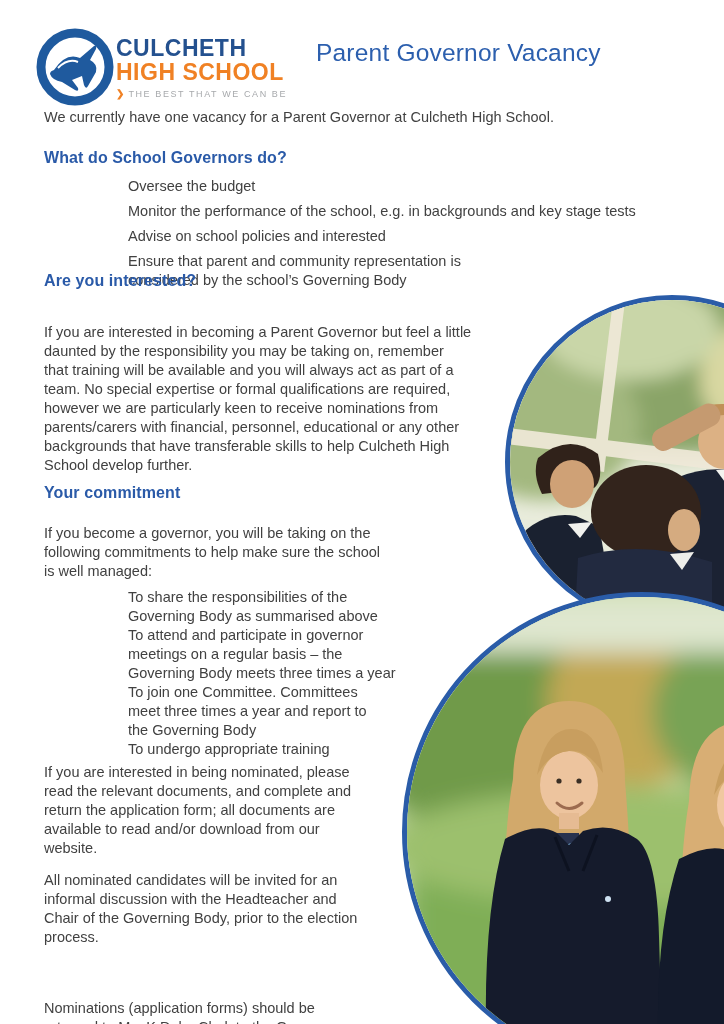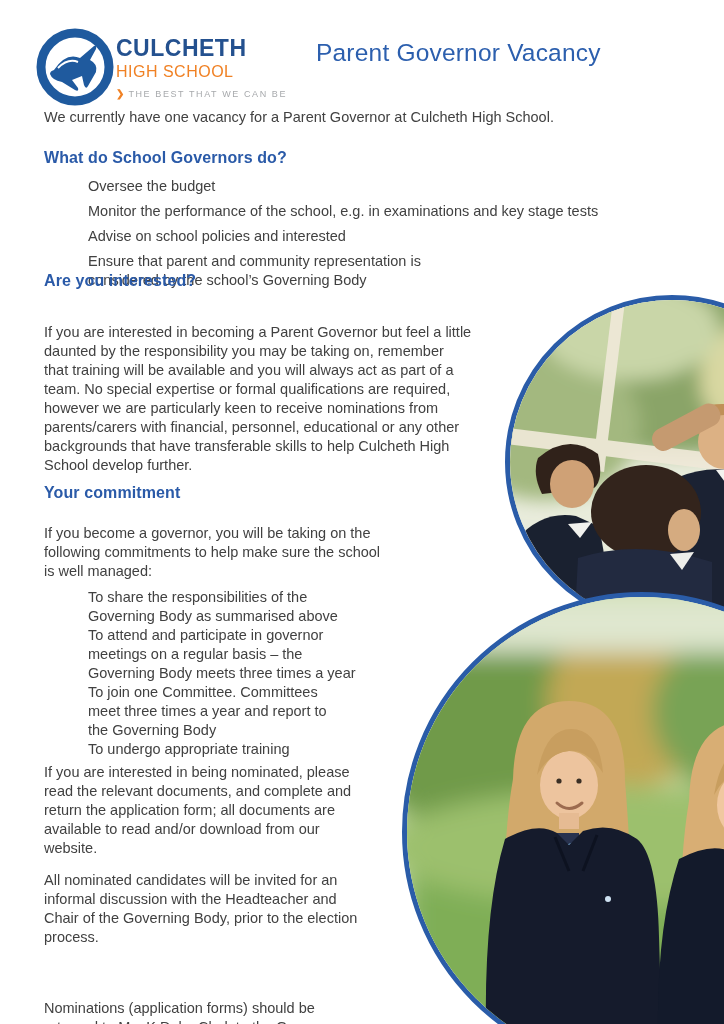--- a/index.html
+++ b/index.html
@@ -7,42 +7,42 @@
   .page {
     position:relative; width:724px; height:1024px; margin:0 auto;
     background:#ffffff; overflow:hidden;
     font-family:"Liberation Sans", sans-serif;
     color:#414141;
   }
   
   .logo-badge { position:absolute; left:36px; top:28px; width:78px; height:78px; }
   .logo-text  { position:absolute; left:116px; top:36px; }
   .logo-name1 { font-size:23px; font-weight:800; letter-spacing:0.5px; color:#24518f; line-height:24px; }
-  .logo-name2 { font-size:16px; font-weight:400; letter-spacing:0.5px; color:#f08124; line-height:24px; }
+  .logo-name2 { font-size:23px; font-weight:700; letter-spacing:0.5px; color:#f08124; line-height:24px; }
   .logo-tagline { margin-top:4px; font-size:9px; letter-spacing:1.6px; color:#a7a9ac; display:flex; align-items:center; gap:4px; }
   .logo-tagline .arrow { color:#f08124; font-weight:bold; font-size:10px; letter-spacing:0; }
   .doc-title {
     position:absolute; left:316px; top:39px;
     font-size:24.5px; font-weight:normal; color:#2c5fae; letter-spacing:0.2px;
   }
   
   .body-text { font-size:14.5px; line-height:19px; white-space:pre-line; }
   .heading   { font-size:16px; font-weight:bold; color:#2a5aa8; letter-spacing:0.1px; }
   .intro        { position:absolute; left:44px; top:108px; }
   .h-governors  { position:absolute; left:44px; top:149px; }
   .ul-governors { position:absolute; left:44px; top:177px; }
   .h-interested { position:absolute; left:44px; top:272px; }
   .p-interested { position:absolute; left:44px; top:312px;margin-top:11px; }
   .h-commitment { position:absolute; left:44px; top:484px; }
   .p-commitment { position:absolute; left:44px; top:524px; }
   .ul-commitment{ position:absolute; left:44px; top:588px; }
   .p-nominated  { position:absolute; left:44px; top:763px; }
   .p-candidates { position:absolute; left:44px; top:871px; }
   .p-nominations{ position:absolute; left:44px; top:963px;margin-top:36px; }
-  .bullet-row { display:flex; }
+  .bullet-row { display:flex;gap:40px; }
   .dot-col { width:44px; flex:0 0 44px; padding-top:7px; }
   .dot { width:5px; height:5px; border-radius:50%; background:#2a5aa8; margin-left:5px; }
   
   .photo-circle {
     position:absolute; border-radius:50%; overflow:hidden;
     border:5px solid #2a5ca8; background:#dfe5d5;
   }
   .circle-top    { left:505px; top:295px; width:334px; height:334px; }
   .circle-bottom { left:402px; top:592px; width:480px; height:480px; }
   .photo-circle svg { display:block; width:100%; height:100%; }
@@ -178,21 +178,21 @@
 
   <div class="heading h-governors">What do School Governors do?</div>
 
   <div class="ul-governors">
     <div class="bullet-row">
       <span class="dot-col"><span class="dot"></span></span>
       <span class="body-text">Oversee the budget</span>
     </div>
     <div class="bullet-row">
       <span class="dot-col"><span class="dot"></span></span>
-      <span class="body-text">Monitor the performance of the school, e.g. in examinations and key stage tests</span>
+      <span class="body-text">Monitor the performance of the school, e.g. in backgrounds and key stage tests</span>
     </div>
     <div class="bullet-row">
       <span class="dot-col"><span class="dot"></span></span>
       <span class="body-text">Advise on school policies and interested</span>
     </div>
     <div class="bullet-row">
       <span class="dot-col"><span class="dot"></span></span>
       <span class="body-text">Ensure that parent and community representation is
 considered by the school’s Governing Body</span>
     </div>

